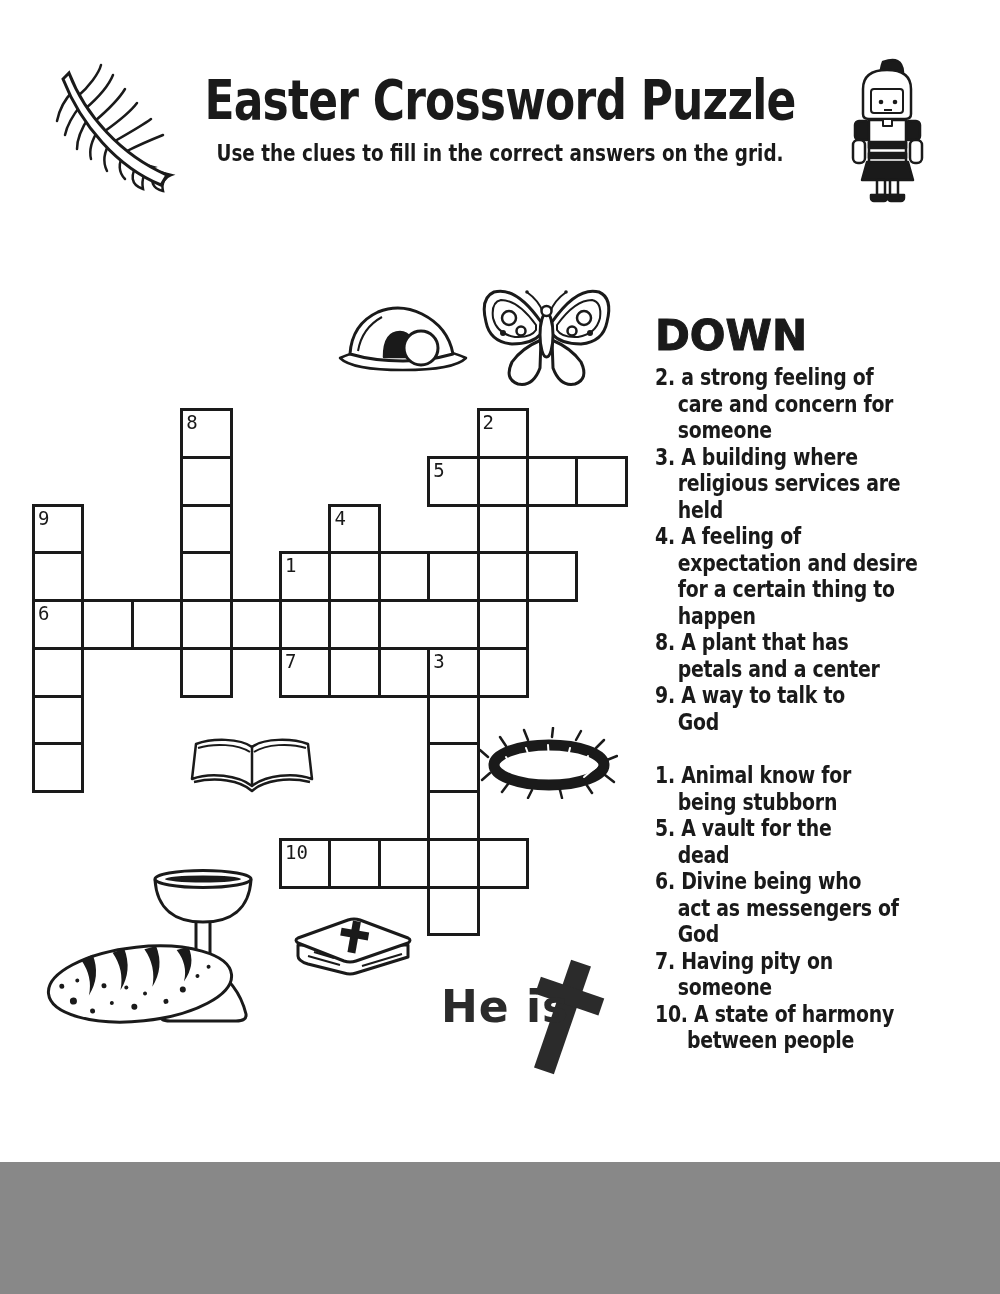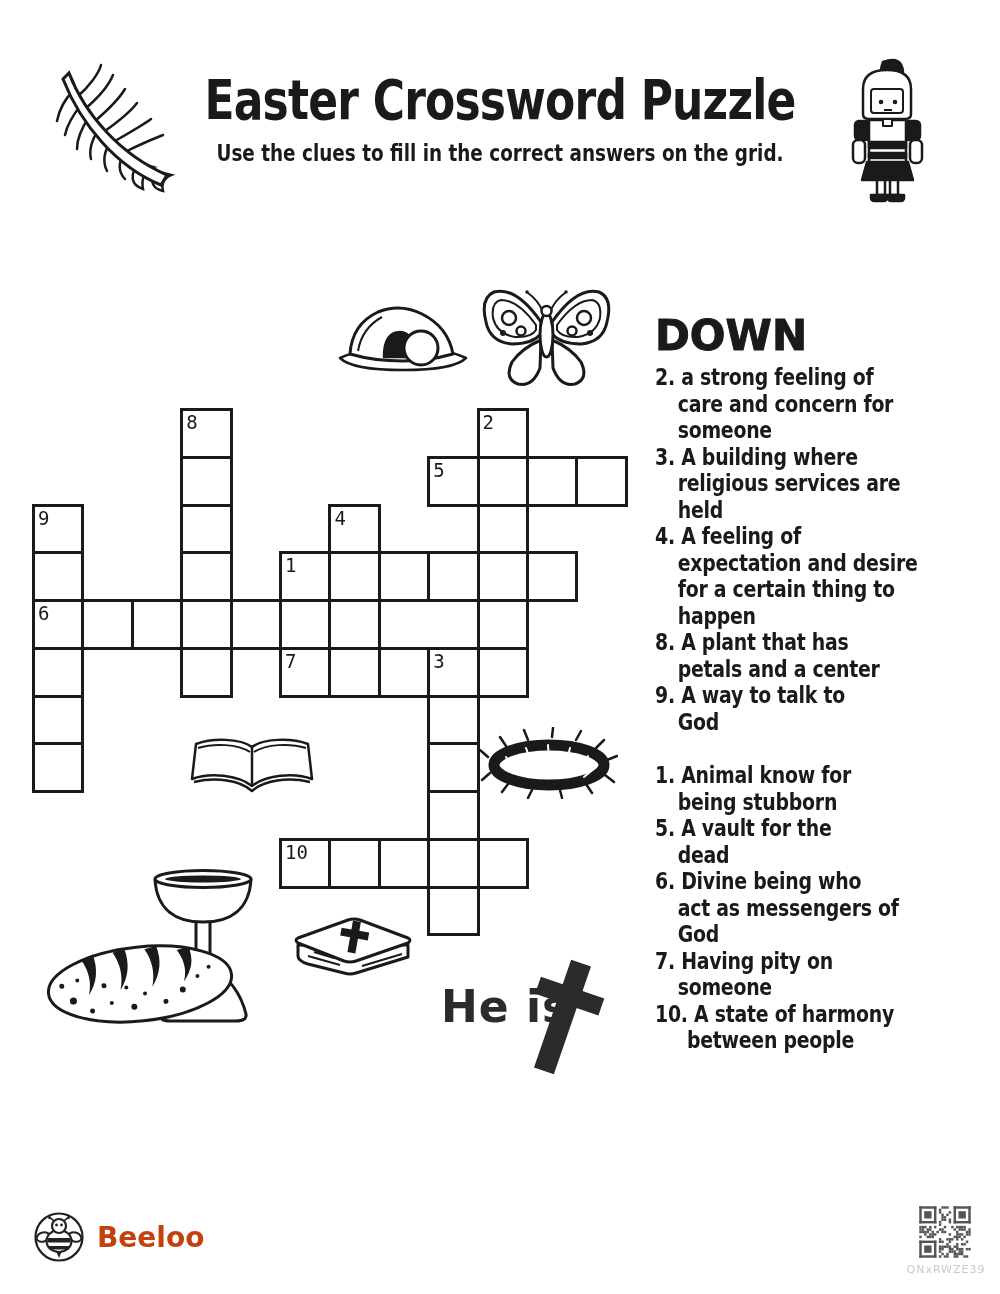--- a/index.html
+++ b/index.html
@@ -1,16 +1,16 @@
 <!DOCTYPE html>
 <html><head>
 <meta charset="utf-8">
 <style>
   html,body{margin:0;padding:0;background:#888;}
-  .page{position:relative;width:1000px;height:1294px;background:#ffffff;overflow:hidden;
+  .page{position:relative;width:1000px;height:1162px;background:#ffffff;overflow:hidden;
         font-family:"DejaVu Sans",sans-serif;color:#1a1a1a;}
   .abs{position:absolute;}
 
   
   .title{left:0;right:0;top:68px;text-align:center;font-size:55px;font-weight:bold;
          letter-spacing:-1px;transform:scaleX(0.80);line-height:64px;white-space:nowrap;}
   .subtitle{left:0;right:0;top:138px;text-align:center;font-size:23px;font-weight:bold;
             transform:scaleX(0.80);line-height:30px;white-space:nowrap;}
 
   

